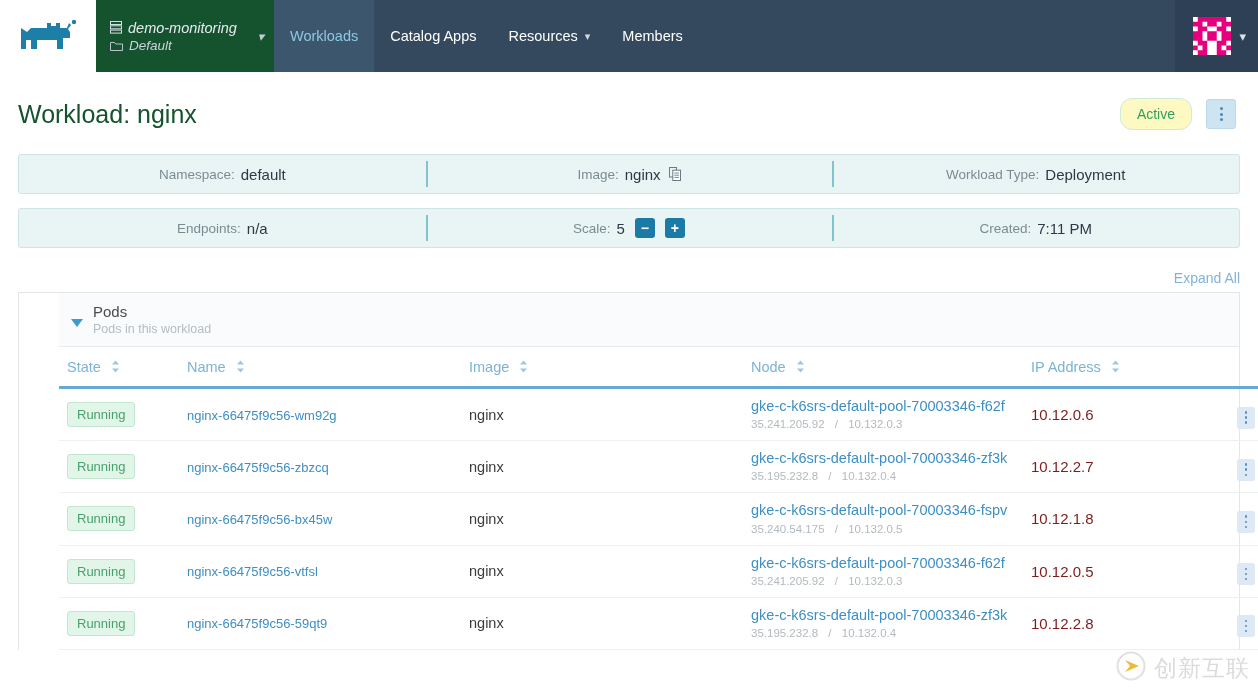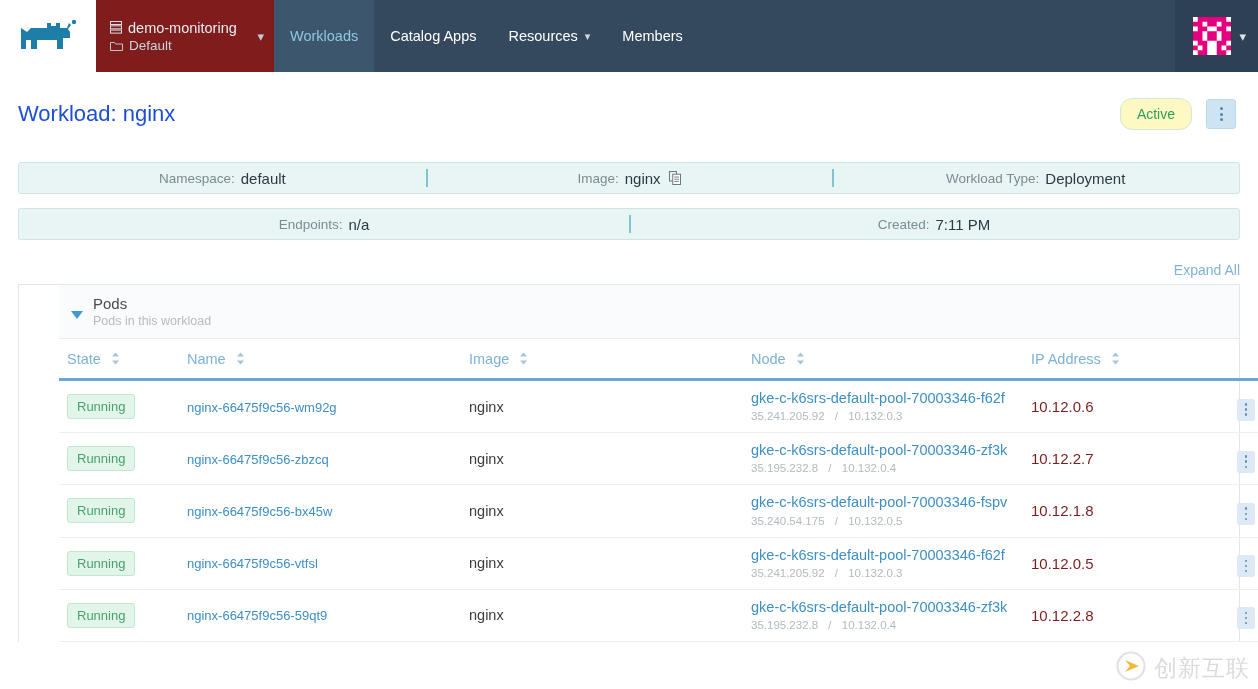--- a/index.html
+++ b/index.html
@@ -21,25 +21,26 @@
   .logo-box {
     width: 96px;
     display: flex; align-items: center; justify-content: center;
     background: #ffffff;
     flex: 0 0 96px;
   }
   .logo-box svg { display: block; }
 
   .cluster-box {
     flex: 0 0 178px;
-    background: #7f1d1d;
+    background: #14532d;
     display: flex;
     align-items: center;
     padding: 0 10px 0 14px;
     position: relative;
+    font-style: italic;
   }
   .cluster-lines { flex: 1 1 auto; min-width: 0; }
   .cluster-line {
     display: flex; align-items: center; gap: 6px;
     color: #e6ebf0;
     white-space: nowrap;
   }
   .cluster-line.top { font-size: 14.5px; margin-bottom: 2px; }
   .cluster-line.bottom { font-size: 13.5px; color: #c9d3dc; }
   .ic { flex: 0 0 auto; display: inline-flex; align-items: center; }
@@ -80,22 +81,22 @@
     display: block;
   }
   .avatar-caret { color: #dbe3ea; font-size: 13px; }
 
   
   .page-head {
     display: flex; align-items: center;
     padding: 26px 22px 20px 18px;
   }
   .page-title {
-    font-size: 22px;
-    color: #1d4ed8;
+    font-size: 25px;
+    color: #14532d;
     font-weight: 400;
     flex: 1 1 auto;
   }
   .badge-active {
     background: #fef9c3;
     color: #2f9e5e;
     border: 1px solid #cfeadb;
     border-radius: 12px;
     font-size: 14px;
     padding: 7px 16px;
@@ -111,22 +112,22 @@
     gap: 2.5px;
     cursor: pointer;
   }
   .kebab-btn i {
     width: 3px; height: 3px; border-radius: 50%;
     background: #4e88b5; display: block;
   }
 
   
   .infobar {
-    margin: 12px 18px 14px 18px;
-    height: 32px;
+    margin: 4px 18px 14px 18px;
+    height: 40px;
     background: #e9f5f5;
     border: 1px solid #cfe4e4;
     border-radius: 3px;
     display: flex;
     align-items: center;
   }
   .infocell {
     flex: 1 1 0;
     display: flex; align-items: center; justify-content: center;
     gap: 6px;
@@ -389,20 +390,30 @@
     <span class="ivalue">Deployment</span>
   </div>
 </div>
 
 <div class="infobar">
   <div class="infocell">
     <span class="ilabel">Endpoints:</span>
     <span class="ivalue">n/a</span>
   </div>
   <div class="infocell">
+    <span class="ilabel">Scale:</span>
+    <span class="ivalue">5</span>
+    <span class="scale-btn">
+      <span>−</span>
+    </span>
+    <span class="scale-btn">
+      <span>+</span>
+    </span>
+  </div>
+  <div class="infocell">
     <span class="ilabel">Created:</span>
     <span class="ivalue">7:11 PM</span>
   </div>
 </div>
 
 <div class="expand-row">
   <span class="expand-link">Expand All</span>
 </div>
 
 <div class="panel">

